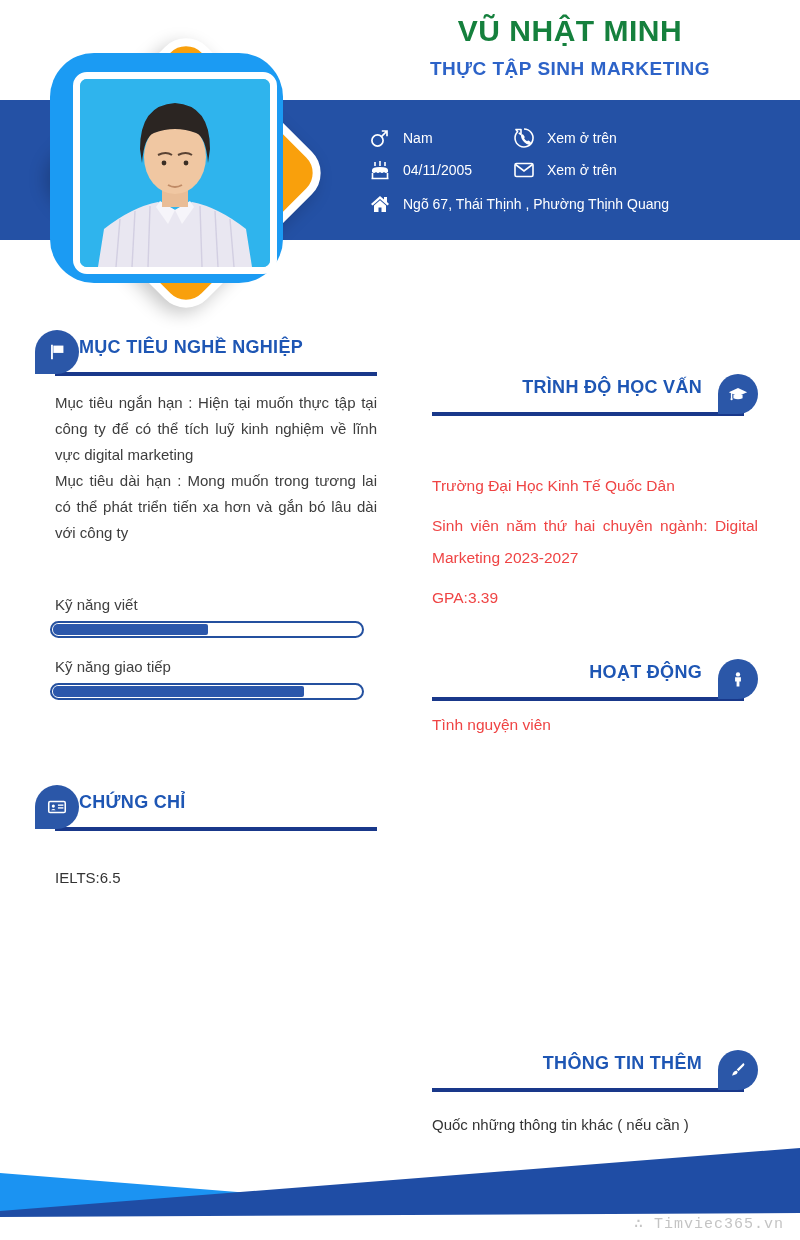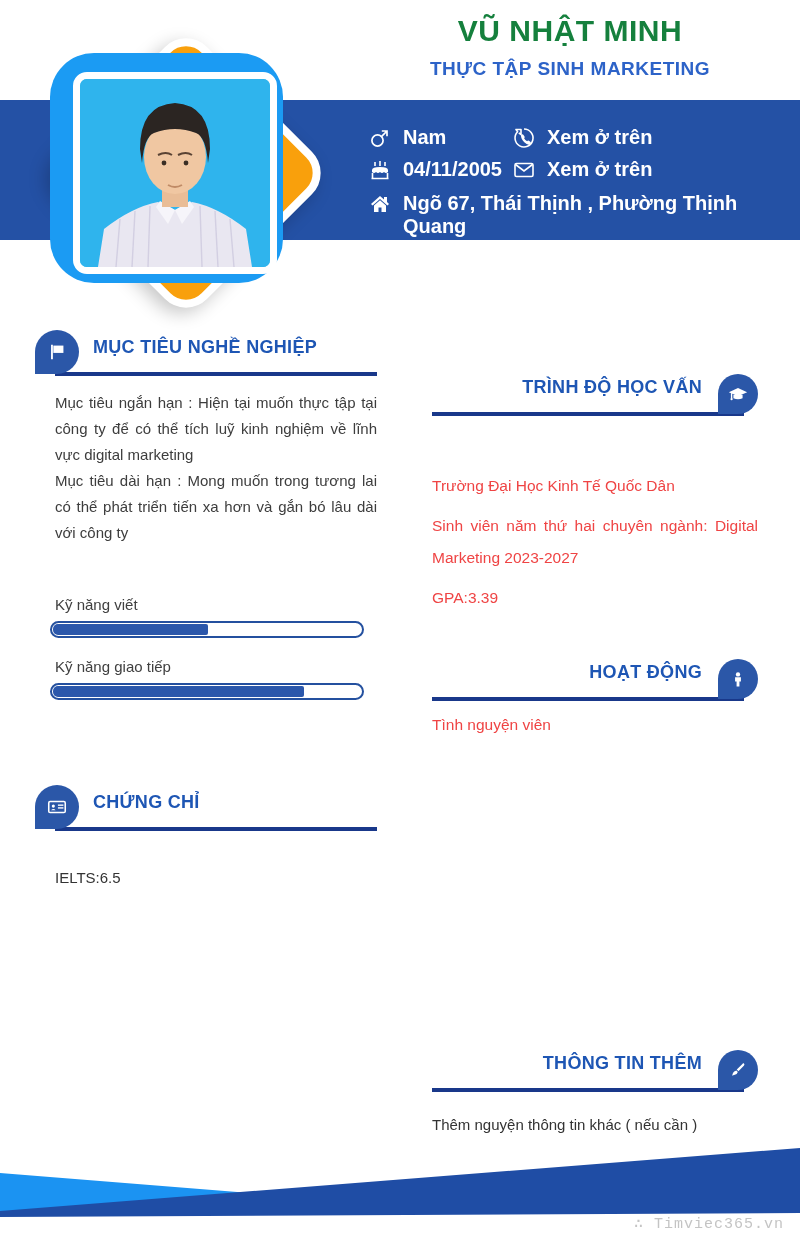--- a/index.html
+++ b/index.html
@@ -5,21 +5,21 @@
   html,body{margin:0;padding:0;background:#fff;}
   .page{position:relative;width:800px;height:1240px;background:#fff;overflow:hidden;
         font-family:"Liberation Sans", sans-serif;}
   
   .band{position:absolute;left:0;top:100px;width:800px;height:140px;background:#2451a5;z-index:1;}
   
   .name-block{position:absolute;left:370px;top:14px;width:400px;text-align:center;z-index:2;}
   .name{font-size:30px;font-weight:800;color:#15803d;letter-spacing:.5px;}
   .job-title{margin-top:10px;font-size:19px;font-weight:600;color:#2d63c8;letter-spacing:.5px;}
   
-  .c-item{position:absolute;display:flex;gap:11px;color:#fff;font-size:20px;z-index:2;font-weight:bold;}
+  .c-item{position:absolute;display:flex;align-items:center;gap:11px;color:#fff;font-size:14px;z-index:2;}
   .c-item svg{flex:0 0 auto;}
   
   .photo-wrap{position:absolute;left:38px;top:25px;width:310px;height:300px;z-index:3;}
   .diamond{position:absolute;left:44px;top:44px;width:192px;height:192px;background:#f9a00c;
            border:8px solid #fff;border-radius:30px;transform:rotate(45deg);
            box-shadow:0 8px 18px rgba(0,0,0,.22);}
   .bluesq{position:absolute;left:12px;top:28px;width:233px;height:230px;background:#1b9bf3;border-radius:44px;}
   .photo{position:absolute;left:35px;top:47px;width:190px;height:188px;border:7px solid #fff;
          border-radius:14px;overflow:hidden;background:#2fb4ed;}
   
@@ -27,21 +27,21 @@
   .rsec{position:absolute;left:432px;width:326px;z-index:2;}
   .shead{position:relative;height:48px;}
   .rule{position:absolute;bottom:0;height:4px;background:#19388a;}
   .lsec .rule{left:20px;right:0;}
   .rsec .rule{left:0;right:14px;}
   .bubble{position:absolute;bottom:2px;width:44px;height:44px;background:#2b57a8;
           border-radius:50% 50% 50% 0;display:flex;align-items:center;justify-content:center;}
   .lsec .bubble{left:0;}
   .rsec .bubble{right:0;width:40px;height:40px;}
   .stitle{position:absolute;top:9px;font-size:18px;font-weight:bold;color:#1e56b4;letter-spacing:.3px;}
-  .lsec .stitle{left:58px;text-align:center;}
+  .lsec .stitle{left:44px;text-align:center;}
   .rsec .stitle{right:56px;text-align:right;}
   .body-text{font-size:15px;line-height:26px;color:#3d3d3d;text-align:justify;white-space:pre-line;}
   .obj-body{margin:14px 0 0 20px;width:322px;}
   .skill-label{margin:20px 0 8px 20px;font-size:15px;color:#404040;}
   .bar{position:relative;margin-left:15px;width:310px;height:13px;border:2px solid #24509f;
        border-radius:9px;background:#fff;}
   .fill{position:absolute;left:1px;top:1px;bottom:1px;background:#2b57ab;border-radius:5px 2px 2px 5px;}
   .cert-body{margin:38px 0 0 20px;font-size:15px;color:#333;}
   .r-body{font-size:15.5px;line-height:32px;color:#ef4444;text-align:justify;}
   .edu-l1{margin-top:54px;}
@@ -213,21 +213,21 @@
     <div class="shead">
       <div class="rule"></div>
       <div class="bubble">
         <svg width="20" height="20" viewBox="0 0 24 24">
           <path d="M19 4 q1.5 1.5 0 3 L12.5 13.5 l-2-2 L17 5 q1-1.5 2-1 Z" fill="#fff"></path>
           <path d="M10 12.5 l1.8 1.8 q-1 3-3.6 3.4 q-2.2.4-3.2 1.3 q.4-2 1-3.3 q.8-2.6 4-3.2 Z" fill="#fff"></path>
         </svg>
       </div>
       <div class="stitle">THÔNG TIN THÊM</div>
     </div>
-    <div class="extra-body">Thêm nguyện thông tin khác ( nếu cần )</div>
+    <div class="extra-body">Quốc những thông tin khác ( nếu cần )</div>
   </div>
 
   <svg class="footer-svg" width="800" height="100" viewBox="0 0 800 100">
     <polygon points="0,33 300,57 0,76" fill="#1b93f2"></polygon>
     <polygon points="0,71 800,8 800,73 0,77" fill="#1f4da5"></polygon>
   </svg>
   <div class="watermark">∴ Timviec365.vn</div>
 
 </div>
 

